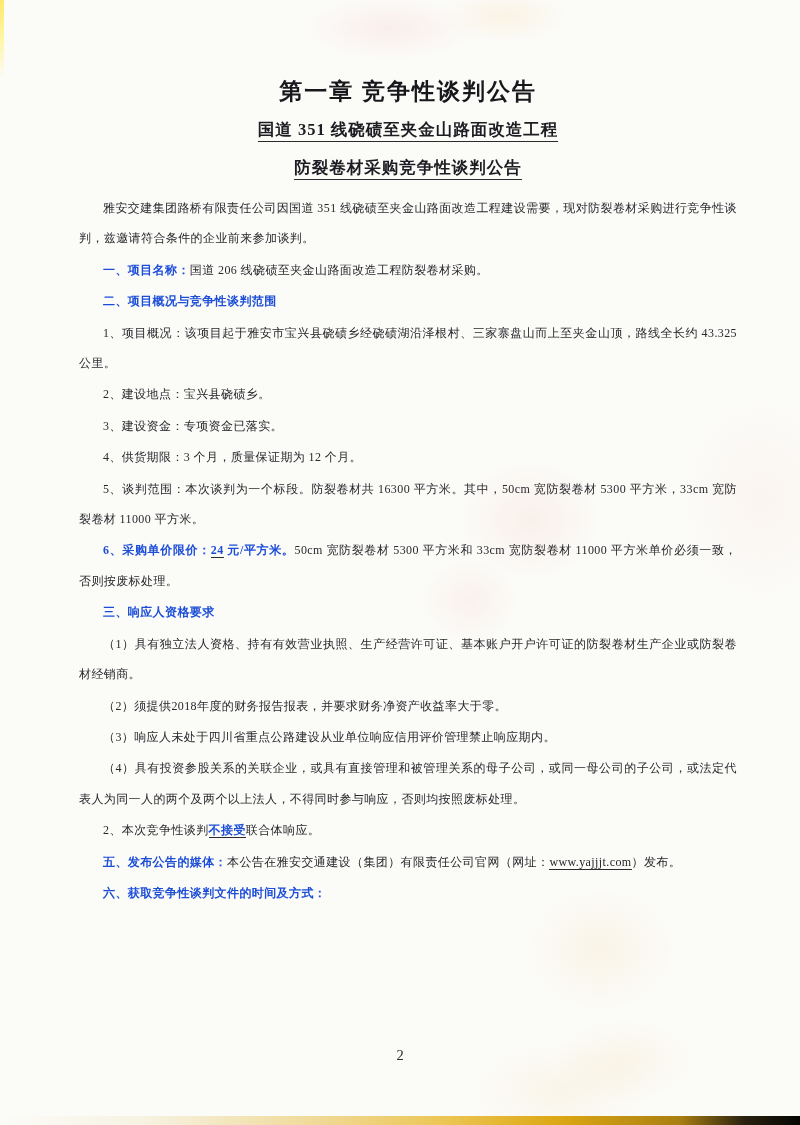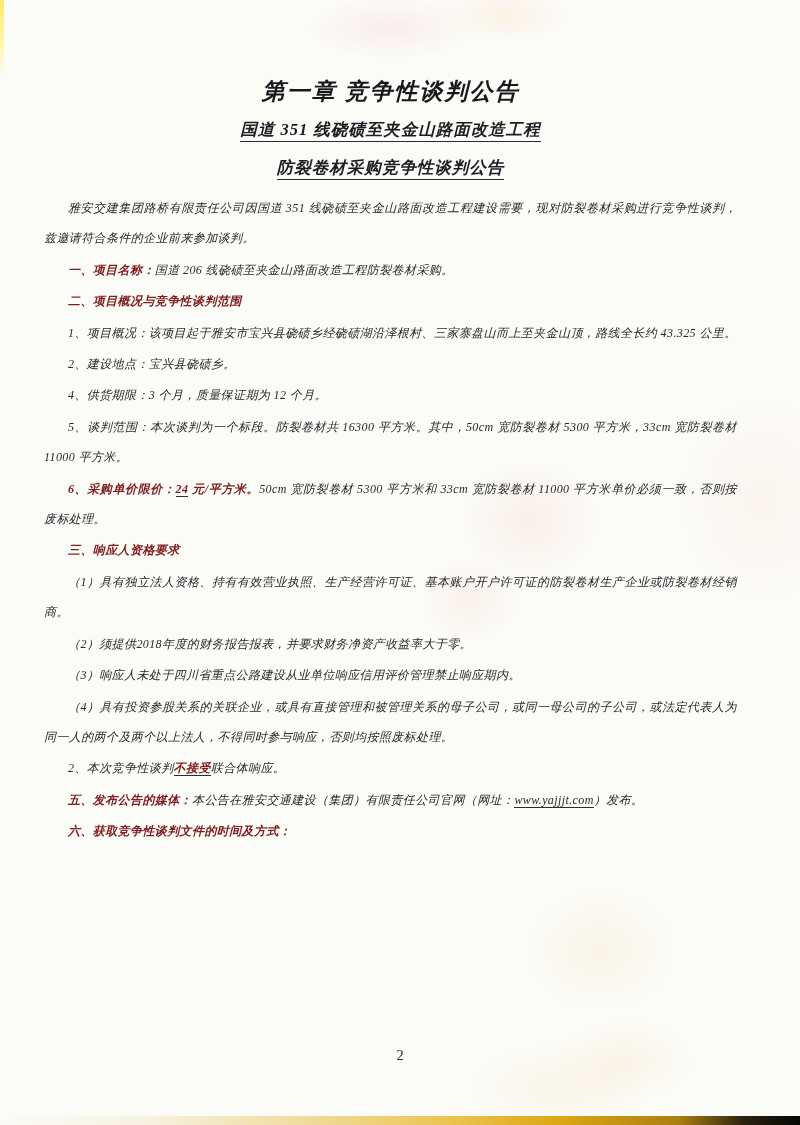--- a/index.html
+++ b/index.html
@@ -27,35 +27,35 @@
   }
   .edge-bottom{
     position:absolute;left:0;bottom:0;width:100%;height:9px;z-index:2;
     background:linear-gradient(to right,
       rgba(214,170,30,0) 0%, rgba(214,170,30,0.10) 18%,
       rgba(222,172,22,0.40) 38%, rgba(230,176,18,0.70) 55%,
       #dca713 70%, #a97f12 85%, #2a2210 93%, #050503 100%);
   }
   .page{
     position:absolute;inset:0;z-index:3;
-    padding:76px 63px 0 44px;box-sizing:border-box;font-style:italic;
+    padding:76px 63px 0 79px;box-sizing:border-box;
   }
   .doc-title{
     margin:0 0 9px;text-align:center;
     font-size:23px;line-height:32px;font-weight:bold;color:#17171c;
     letter-spacing:2px;
   }
   .subtitle{margin:0 0 13px;text-align:center;font-size:16.5px;line-height:25px;font-weight:bold;color:#1c1c22;}
   .subtitle .u-wrap{border-bottom:1.6px solid #2a2a30;padding-bottom:2px;letter-spacing:1px;}
   .doc-body{margin-top:9px;}
   .para{
     margin:0 0 1px;font-size:12px;line-height:30.4px;
     text-align:justify;text-indent:2em;letter-spacing:0.4px;color:#28282d;
   }
-  .para .b{font-weight:bold;color:#7f1d1d;}
+  .para .b{font-weight:bold;color:#1d4ed8;}
   .para .u{border-bottom:1.6px solid #2a2a30;}
   .page-number{
     position:absolute;top:1047px;left:0;width:100%;z-index:3;
     text-align:center;font-size:14.5px;color:#2a2a2f;
   }
 </style>
 </head>
 <body>
 
 <div class="scan-stains"></div>
@@ -65,20 +65,21 @@
 <div class="page">
   <h1 class="doc-title">第一章 竞争性谈判公告</h1>
   <p class="subtitle"><span class="u-wrap">国道 351 线硗碛至夹金山路面改造工程</span></p>
   <p class="subtitle"><span class="u-wrap">防裂卷材采购竞争性谈判公告</span></p>
   <div class="doc-body">
       <p class="para"><span>雅安交建集团路桥有限责任公司因国道 351 线硗碛至夹金山路面改造工程建设需要，现对防裂卷材采购进行竞争性谈判，兹邀请符合条件的企业前来参加谈判。</span></p>
       <p class="para"><span class="b">一、项目名称：</span><span>国道 206 线硗碛至夹金山路面改造工程防裂卷材采购。</span></p>
       <p class="para"><span class="b">二、项目概况与竞争性谈判范围</span></p>
       <p class="para"><span>1、项目概况：该项目起于雅安市宝兴县硗碛乡经硗碛湖沿泽根村、三家寨盘山而上至夹金山顶，路线全长约 43.325 公里。</span></p>
       <p class="para"><span>2、建设地点：宝兴县硗碛乡。</span></p>
+      <p class="para"><span>3、建设资金：专项资金已落实。</span></p>
       <p class="para"><span>4、供货期限：3 个月，质量保证期为 12 个月。</span></p>
       <p class="para"><span>5、谈判范围：本次谈判为一个标段。防裂卷材共 16300 平方米。其中，50cm 宽防裂卷材 5300 平方米，33cm 宽防裂卷材 11000 平方米。</span></p>
       <p class="para"><span class="b">6、采购单价限价：</span><span class="b u">24</span><span class="b"> 元/平方米。</span><span>50cm 宽防裂卷材 5300 平方米和 33cm 宽防裂卷材 11000 平方米单价必须一致，否则按废标处理。</span></p>
       <p class="para"><span class="b">三、响应人资格要求</span></p>
       <p class="para"><span>（1）具有独立法人资格、持有有效营业执照、生产经营许可证、基本账户开户许可证的防裂卷材生产企业或防裂卷材经销商。</span></p>
       <p class="para"><span>（2）须提供2018年度的财务报告报表，并要求财务净资产收益率大于零。</span></p>
       <p class="para"><span>（3）响应人未处于四川省重点公路建设从业单位响应信用评价管理禁止响应期内。</span></p>
       <p class="para"><span>（4）具有投资参股关系的关联企业，或具有直接管理和被管理关系的母子公司，或同一母公司的子公司，或法定代表人为同一人的两个及两个以上法人，不得同时参与响应，否则均按照废标处理。</span></p>
       <p class="para"><span>2、本次竞争性谈判</span><span class="b u">不接受</span><span>联合体响应。</span></p>
       <p class="para"><span class="b">五、发布公告的媒体：</span><span>本公告在雅安交通建设（集团）有限责任公司官网（网址：</span><span class="u">www.yajjjt.com</span><span>）发布。</span></p>

